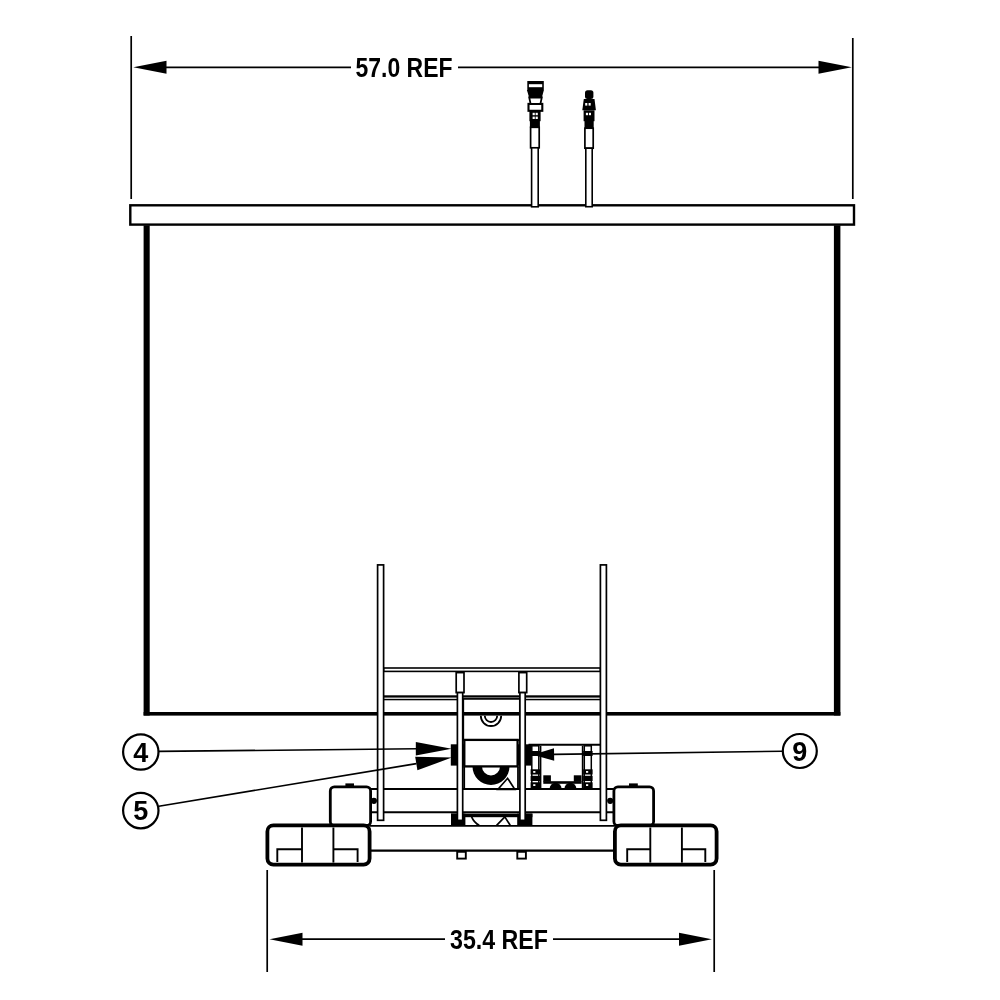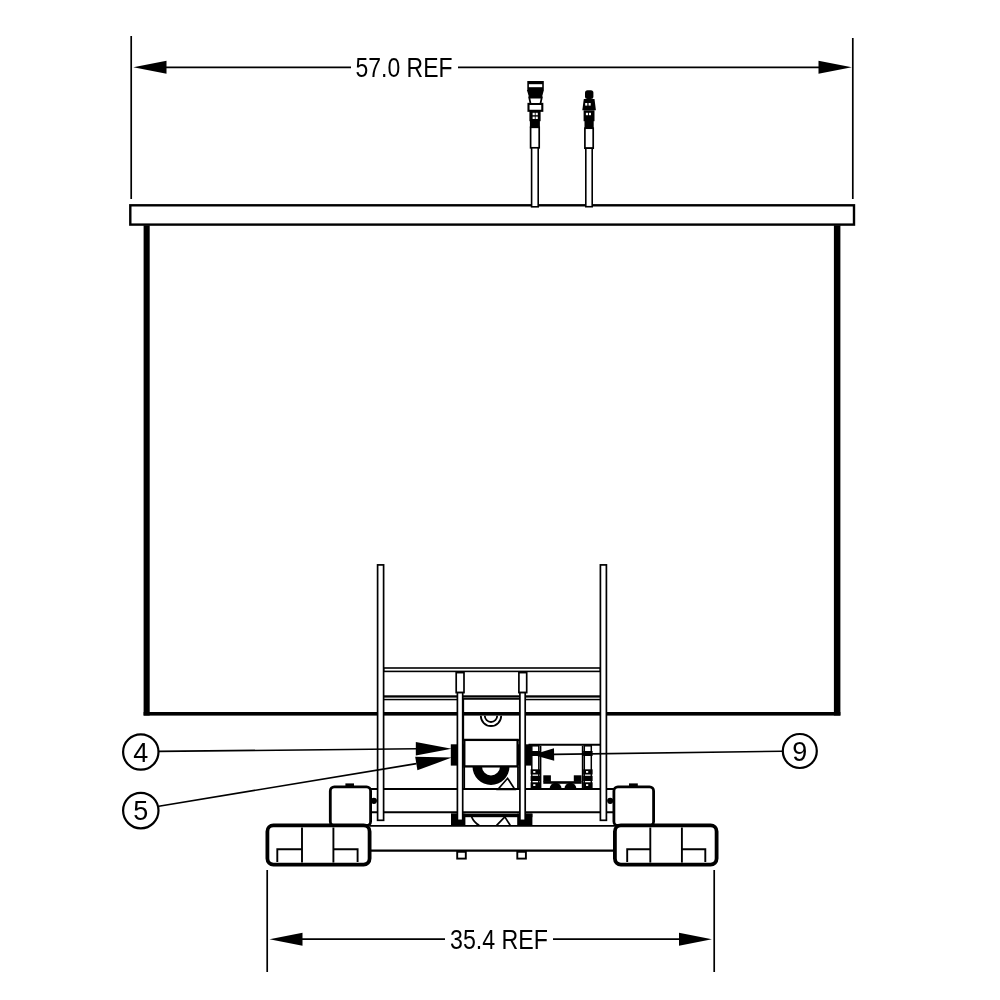--- a/index.html
+++ b/index.html
@@ -1,16 +1,16 @@
 <!DOCTYPE html>
 <html><head>
 <meta charset="utf-8">
 <style>
   html,body{margin:0;padding:0;background:#fff;}
-  .wrap{width:1000px;height:1000px;position:relative;background:#fff;}
+  .wrap{width:1000px;height:1000px;position:relative;background:#fff;font-weight:bold;}
   svg{display:block;}
   text{font-family:"Liberation Sans", sans-serif;fill:#000;}
 </style>
 </head>
 <body>
 <div class="wrap">
 <svg width="1000" height="1000" viewBox="0 0 1000 1000">
 
 <rect x="0" y="0" width="1000" height="1000" fill="#ffffff"></rect>
 

